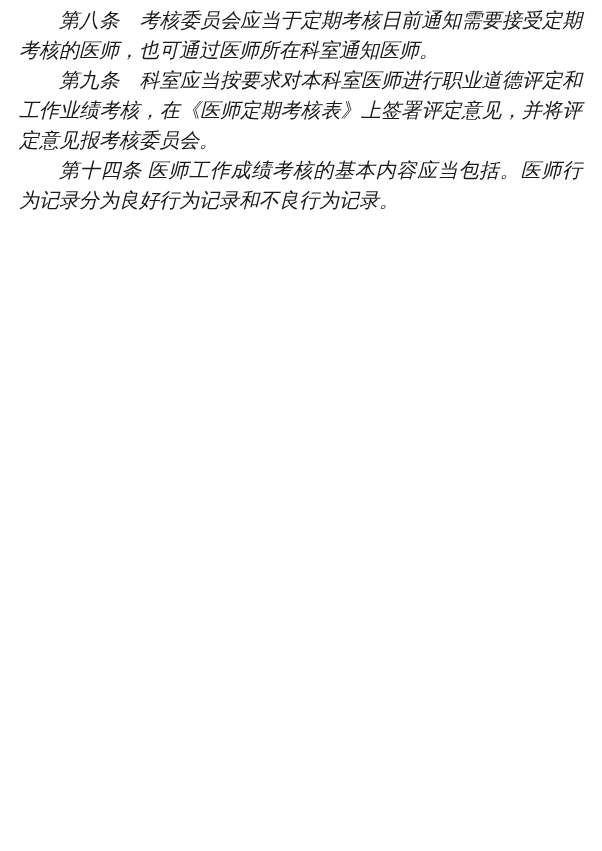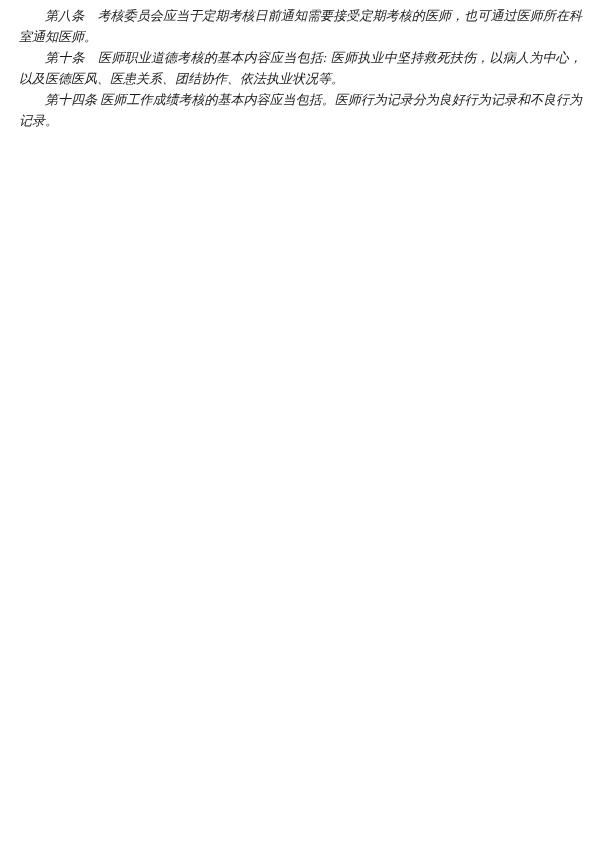--- a/index.html
+++ b/index.html
@@ -17,32 +17,32 @@
     overflow: hidden;
   }
   .doc-body {
     width: 100%;
   }
   .doc-par {
     margin: 0;
     padding: 0;
     font-family: "Liberation Serif", "DejaVu Serif", serif;
     font-style: italic;
-    font-size: 13px;
-    line-height: 21px;
+    font-size: 20px;
+    line-height: 30px;
     letter-spacing: 0px;
     color: #1a1a1a;
     text-align: justify;
     text-indent: 2em;
     word-break: break-all;
     overflow-wrap: break-word;
   }
 </style>
 </head>
 <body>
 
 <div class="page" style="background: rgb(255, 255, 255); color: rgb(26, 26, 26);">
   <div class="doc-body">
       <p class="doc-par">第八条　考核委员会应当于定期考核日前通知需要接受定期考核的医师，也可通过医师所在科室通知医师。</p>
-      <p class="doc-par">第十条　医师职业道德考核的基本内容应当包括: 医师执业中坚持救死扶伤，以病人为中心，以及医德医风、医患关系、团结协作、依法执业状况等。</p>
+      <p class="doc-par">第九条　科室应当按要求对本科室医师进行职业道德评定和工作业绩考核，在《医师定期考核表》上签署评定意见，并将评定意见报考核委员会。</p>
       <p class="doc-par">第十四条 医师工作成绩考核的基本内容应当包括。医师行为记录分为良好行为记录和不良行为记录。</p>
     </div>
 </div>
 
 </body></html>

